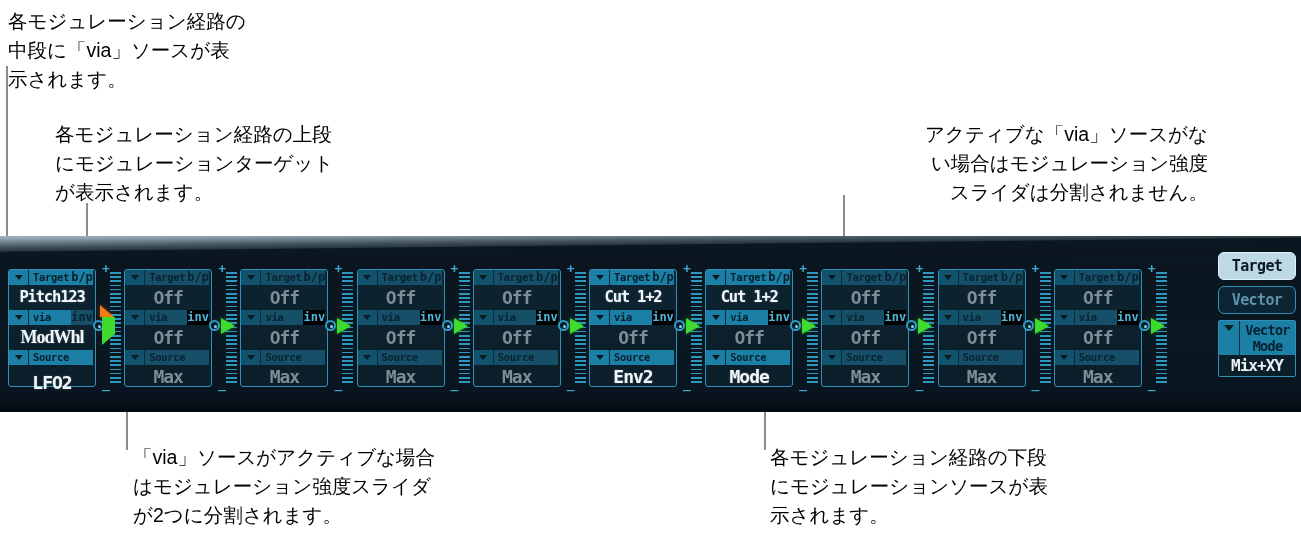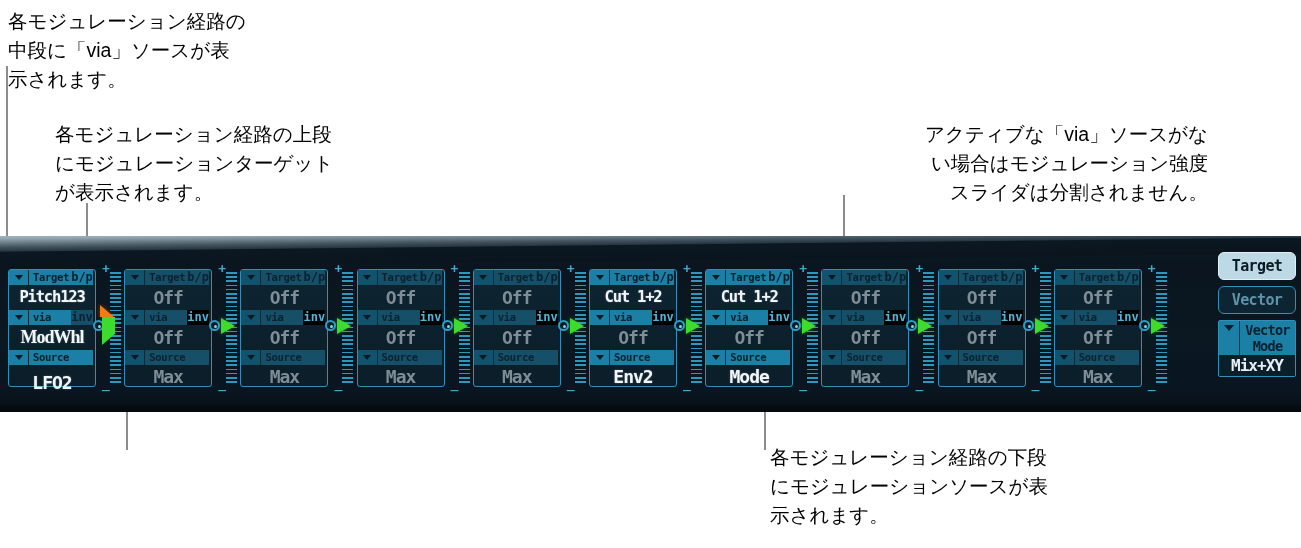--- a/index.html
+++ b/index.html
@@ -191,20 +191,23 @@
 
   <div class="callout" style="left:8px;top:7px;width:330px;">各モジュレーション経路の
 中段に「via」ソースが表
 示されます。</div>
   <div class="callout" style="left:55px;top:120px;width:345px;">各モジュレーション経路の上段
 にモジュレーションターゲット
 が表示されます。</div>
   <div class="callout" style="left:808px;top:120px;width:400px;text-align:right;">アクティブな「via」ソースがな
 い場合はモジュレーション強度
 スライダは分割されません。</div>
+  <div class="callout" style="left:133px;top:443px;width:400px;">「via」ソースがアクティブな場合
+はモジュレーション強度スライダ
+が2つに分割されます。</div>
   <div class="callout" style="left:770px;top:443px;width:400px;">各モジュレーション経路の下段
 にモジュレーションソースが表
 示されます。</div>
 
   <div class="panel">
     <div class="panel-bg"></div>
     <div class="bevel"></div>
     <div class="bevel-dark"></div>
     <div class="bevel-bottom"></div>
 

